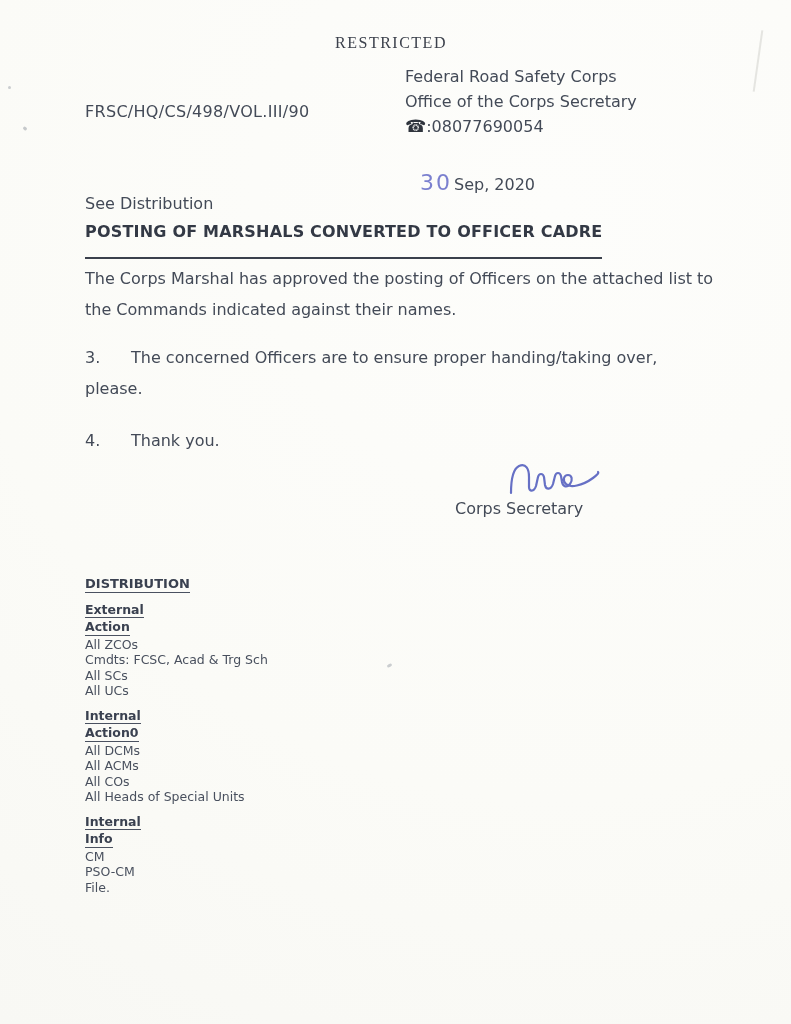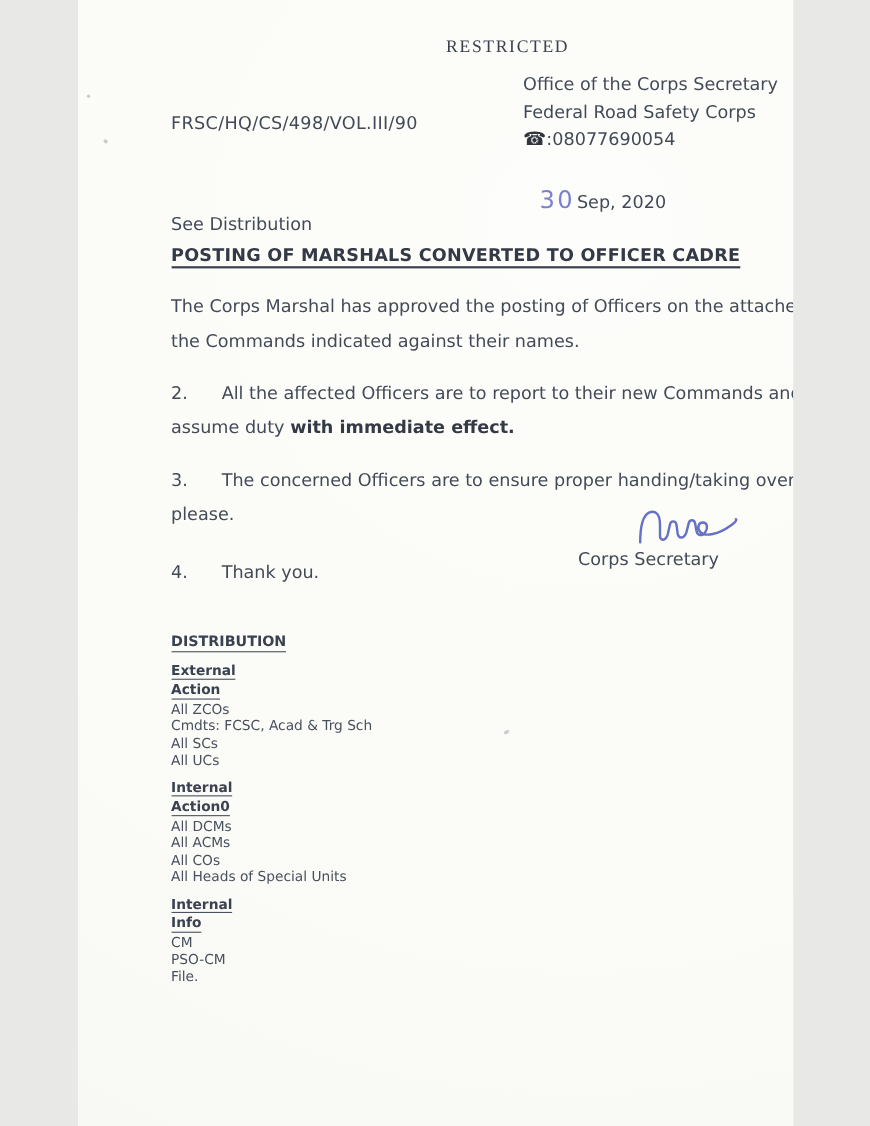--- a/index.html
+++ b/index.html
@@ -1,18 +1,18 @@
 <!DOCTYPE html>
 <html><head>
 <meta charset="utf-8">
 <style>
   html,body{margin:0;padding:0;background:#e8e8e6;}
   .page{
     position:relative;
-    width:650px;height:1024px;
+    width:791px;height:1024px;
     margin:0 auto;
     background:#fcfcf9;
     background-image:radial-gradient(circle at 70% 20%, #fdfdfb 0%, #fbfbf7 60%, #f8f8f4 100%);
     overflow:hidden;
     font-family:"DejaVu Sans", sans-serif;
     color:#434a57;
   }
   .restricted{
     position:absolute;top:34px;left:0;width:782px;
     text-align:center;
@@ -46,21 +46,21 @@
   }
   .body-block{
     position:absolute;top:216px;left:85px;width:634px;
     font-size:16px;line-height:31px;
   }
   .subject{margin:0 0 16px 0;}
   .subject-text{
     font-weight:bold;color:#30364097;
     color:#333945;
     border-bottom:2px solid #3a404c;
-    padding-bottom:1px;
+    padding-bottom:16px;
     letter-spacing:.2px;
   }
   .para{margin:0 0 17px 0;}
   .para.gap-lg{margin-bottom:21px;}
   .pnum{display:inline-block;width:46px;}
   .bold-seg{font-weight:bold;color:#333945;}
   .sig-block{
     position:absolute;top:458px;left:455px;
     font-size:16px;line-height:22px;
   }
@@ -93,35 +93,34 @@
 </head>
 <body>
 
 <div class="page">
 
   <div class="restricted">RESTRICTED</div>
 
   <div class="ref">FRSC/HQ/CS/498/VOL.III/90</div>
 
   <div class="org-block">
+    <div>Federal Road Safety Corps</div>
     <div>Office of the Corps Secretary</div>
-    <div>Federal Road Safety Corps</div>
     <div class="phone-line"><span class="phone-glyph">☎</span><span>:08077690054</span></div>
   </div>
 
   <div class="see-dist">See Distribution</div>
 
   <div class="date-line"><span class="hand-day">30</span><span>Sep, 2020</span></div>
 
   <div class="body-block">
     <div class="subject"><span class="subject-text">POSTING OF MARSHALS CONVERTED TO OFFICER CADRE</span></div>
 
     <p class="para">The Corps Marshal has approved the posting of Officers on the attached list to the Commands indicated against their names.</p>
 
-    <p class="para"><span class="pnum">2.</span><span>All the affected Officers are to report to their new Commands and assume duty </span><span class="bold-seg">with immediate effect.</span></p>
 
     <p class="para gap-lg"><span class="pnum">3.</span><span>The concerned Officers are to ensure proper handing/taking over, please.</span></p>
 
     <p class="para"><span class="pnum">4.</span><span>Thank you.</span></p>
   </div>
 
   <div class="sig-block">
     <svg class="sig-scribble" width="110" height="38" viewBox="0 0 110 38">
       <path d="M8,35 C8,21 10,11 16,8 C23,5 26,11 26,19 L26,29 C26,34 31,34 33,28 L35,19 C36,15 40,15 41,19 L42,27 C43,32 48,32 50,26 L52,18 C53,14 57,14 58,18 L59,24 C60,29 64,30 67,26 C70,22 69,17 65,17 C61,17 59,22 63,26 C67,30 79,28 90,20 C94,17 96,15 95,14" fill="none" stroke-width="2.2" stroke-linecap="round" stroke-linejoin="round" stroke="#6670c5"></path>
     </svg>

